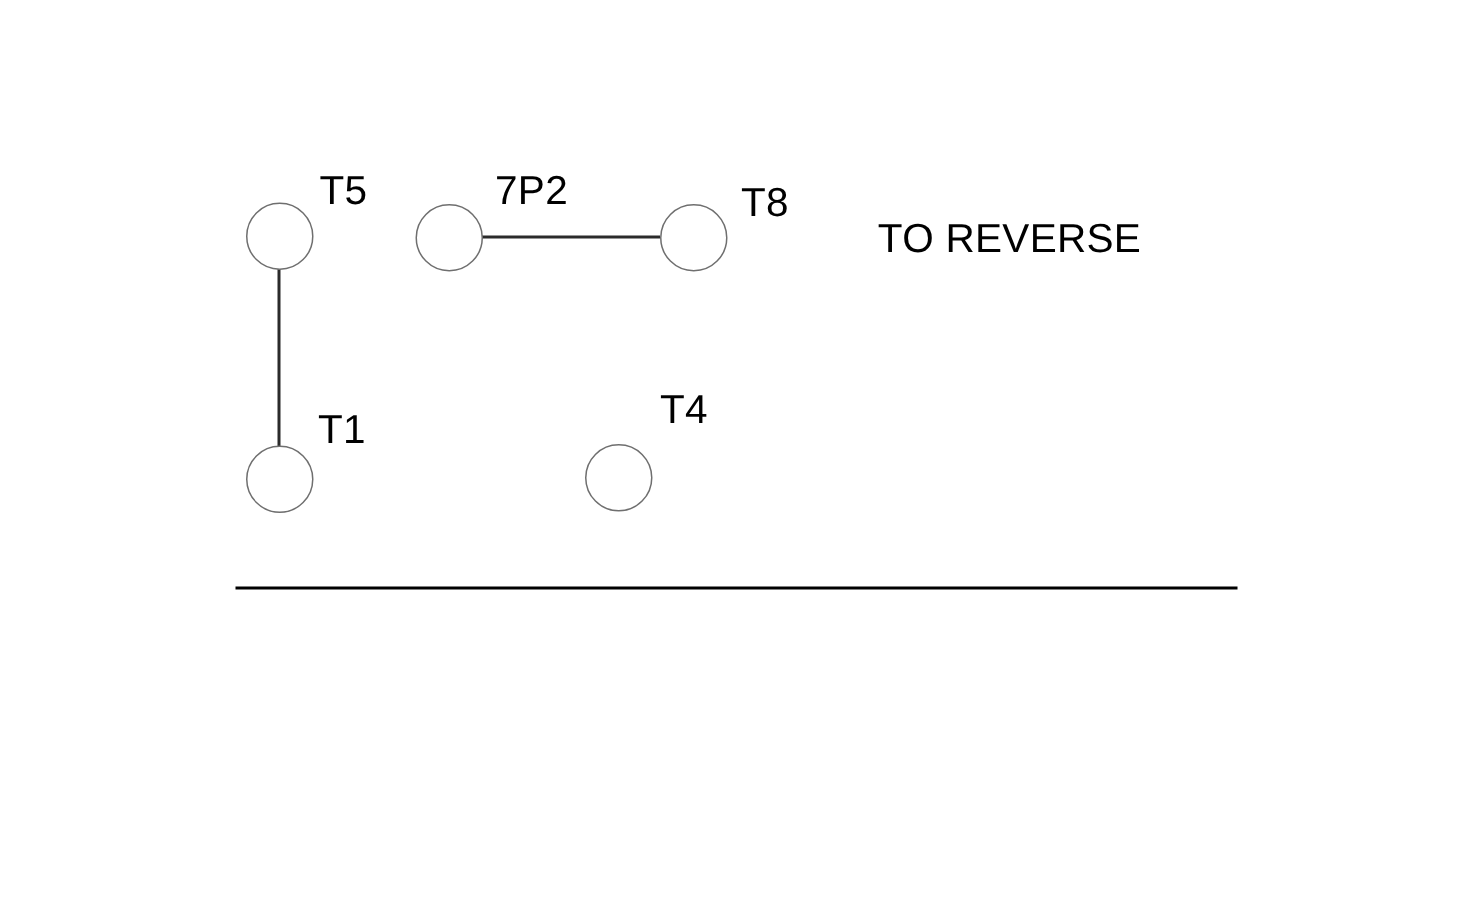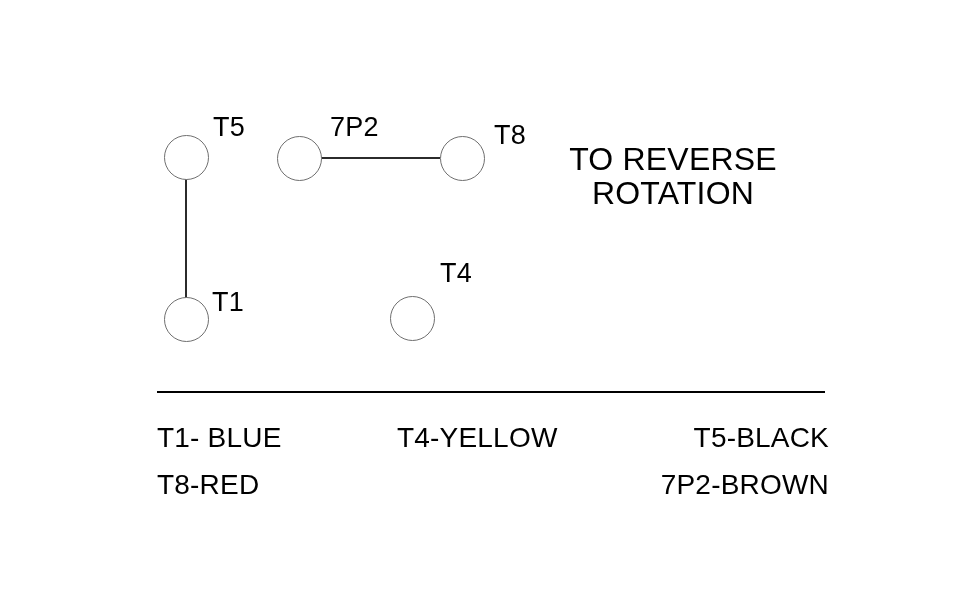--- a/index.html
+++ b/index.html
@@ -52,21 +52,21 @@
 
   
   #instruction-note {
     position: absolute;
     left: 528px;
     top: 142px;
     width: 290px;
     text-align: center;
   }
   #instruction-note .note-line {
-    font-size: 32px;
+    font-size: 27px;
     line-height: 34px;
     letter-spacing: 0.2px;
     white-space: nowrap;
     color: #000000;
   }
 
   
   #divider {
     position: absolute;
     left: 157px;
@@ -112,43 +112,25 @@
   <div class="terminal" style="left:164px; top:135px;"></div>
   <span class="term-label" style="left:213px; top:114px;">T5</span>
 
   <div class="terminal" style="left:277px; top:136px;"></div>
   <span class="term-label" style="left:330px; top:114px;text-align:right;">7P2</span>
 
   <div class="terminal" style="left:440px; top:136px;"></div>
   <span class="term-label" style="left:494px; top:122px;">T8</span>
 
   <div class="terminal" style="left:164px; top:297px;"></div>
-  <span class="term-label" style="left:212px; top:289px;">T1</span>
+  <span class="term-label" style="left:212px; top:273px;">T1</span>
 
   <div class="terminal" style="left:390px; top:296px;"></div>
   <span class="term-label" style="left:440px; top:260px;">T4</span>
 
   <div id="instruction-note">
     <div class="note-line">TO REVERSE</div>
-    <div class="note-line">ROTATION</div>
   </div>
 
   <div id="divider"></div>
 
-  <div id="legend">
-
-    <div class="legend-col legend-col-left">
-      <div class="legend-entry">T1- BLUE</div>
-      <div class="legend-entry">T8-RED</div>
-    </div>
-
-    <div class="legend-col legend-col-center">
-      <div class="legend-entry">T4-YELLOW</div>
-    </div>
-
-    <div class="legend-col legend-col-right">
-      <div class="legend-entry">T5-BLACK</div>
-      <div class="legend-entry">7P2-BROWN</div>
-    </div>
-
-  </div>
 
 </div>
 
 </body></html>

